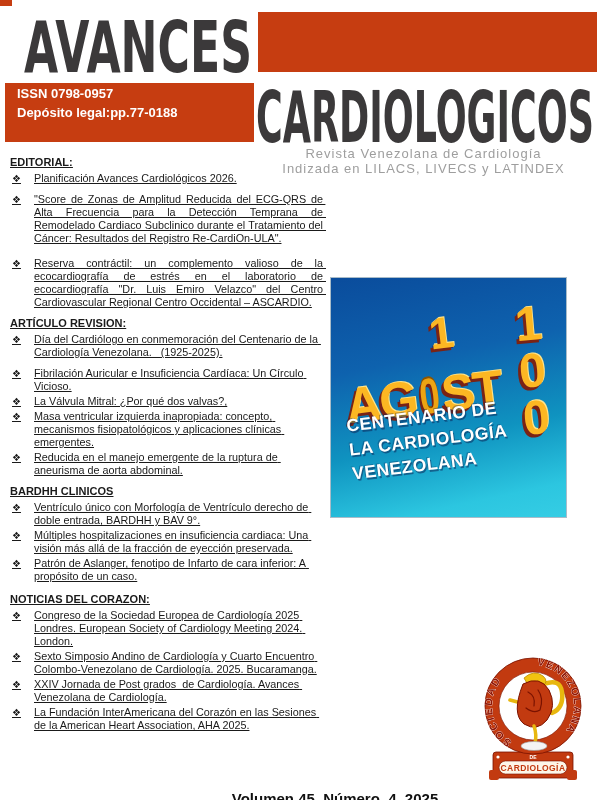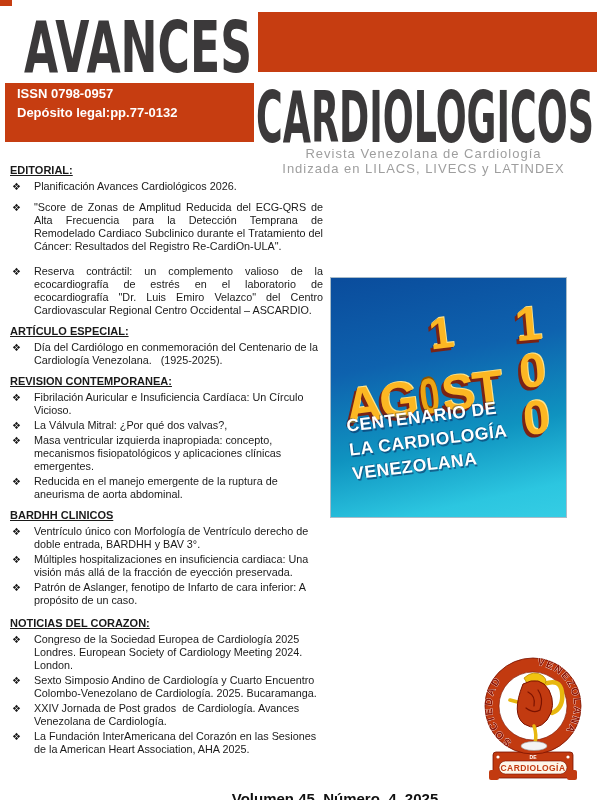--- a/index.html
+++ b/index.html
@@ -10,21 +10,21 @@
   .red-top{position:absolute;left:258px;top:12px;width:339px;height:60px;background:#c63d11;}
   .issn-box{position:absolute;left:5px;top:83px;width:249px;height:59px;background:#c63d11;
             color:#ffffff;font-weight:bold;font-size:13px;line-height:19px;
             padding:1px 0 0 12px;box-sizing:border-box;}
   .title-svg{position:absolute;}
   .t-avances{left:22px;top:10px;}
   .t-cardio{left:254px;top:78px;}
   .subtitle{position:absolute;left:250px;top:146px;width:347px;text-align:center;
             color:#9e9e9e;font-size:13px;line-height:15px;letter-spacing:1px;}
   
-  .toc{position:absolute;left:10px;top:164px;width:313px;font-size:10.8px;line-height:13px;}
+  .toc{position:absolute;left:10px;top:156px;width:313px;font-size:10.8px;line-height:13px;text-decoration:underline;}
   .sec{margin-bottom:8px;}
   .sec.extra-top{margin-top:10px;}
   .sec-head{font-weight:bold;text-decoration:underline;font-size:11px;margin-bottom:3px;}
   .item{display:flex;margin-bottom:2px;}
   .bullet{flex:0 0 22px;text-align:left;padding-left:2px;font-size:10px;line-height:13px;}
   .itext{flex:1;white-space:pre-wrap;}
   .itext.just{text-align:justify;}
   .item.gap{margin-bottom:12px;}
   
   .poster{position:absolute;left:330px;top:277px;width:237px;height:241px;overflow:hidden;
@@ -56,21 +56,21 @@
 
   <div class="corner-mark"></div>
   <div class="red-top"></div>
 
   <svg class="title-svg t-avances" width="234" height="72" viewBox="0 0 234 72">
     <text x="2" y="62" font-family="DejaVu Sans, sans-serif" font-weight="bold" font-size="72" fill="#3b393a" textLength="228" lengthAdjust="spacingAndGlyphs">AVANCES</text>
   </svg>
 
   <div class="issn-box">
     <div>ISSN 0798-0957</div>
-    <div>Depósito legal:pp.77-0132</div>
+    <div>Depósito legal:pp.77-0188</div>
   </div>
 
   <svg class="title-svg t-cardio" width="344" height="72" viewBox="0 0 344 72">
     <text x="2" y="64" font-family="DejaVu Sans, sans-serif" font-weight="bold" font-size="72" fill="#3b393a" textLength="338" lengthAdjust="spacingAndGlyphs">CARDIOLOGICOS</text>
   </svg>
 
   <div class="subtitle">
     <div>Revista Venezolana de Cardiología</div>
     <div>Indizada en LILACS, LIVECS y LATINDEX</div>
   </div>
@@ -90,29 +90,28 @@
         <span class="bullet">❖</span>
         <span class="itext just">"Score de Zonas de Amplitud Reducida del ECG-QRS de Alta Frecuencia para la Detección Temprana de Remodelado Cardiaco Subclinico durante el Tratamiento del Cáncer: Resultados del Registro Re-CardiOn-ULA".</span>
       </div>
       <div class="item">
         <span class="bullet">❖</span>
         <span class="itext just">Reserva contráctil: un complemento valioso de la ecocardiografía de estrés en el laboratorio de ecocardiografía "Dr. Luis Emiro Velazco" del Centro Cardiovascular Regional Centro Occidental – ASCARDIO.</span>
       </div>
     </div>
 
     <div class="sec">
-      <div class="sec-head">ARTÍCULO ESPECIAL:</div>
+      <div class="sec-head">ARTÍCULO REVISION:</div>
       <div class="item">
         <span class="bullet">❖</span>
         <span class="itext">Día del Cardiólogo en conmemoración del Centenario de la Cardiología Venezolana.   (1925-2025).</span>
       </div>
     </div>
 
     <div class="sec">
-      <div class="sec-head">REVISION CONTEMPORANEA:</div>
       <div class="item">
         <span class="bullet">❖</span>
         <span class="itext">Fibrilación Auricular e Insuficiencia Cardíaca: Un Círculo Vicioso.</span>
       </div>
       <div class="item">
         <span class="bullet">❖</span>
         <span class="itext">La Válvula Mitral: ¿Por qué dos valvas?,</span>
       </div>
       <div class="item">
         <span class="bullet">❖</span>
@@ -121,21 +120,21 @@
       <div class="item">
         <span class="bullet">❖</span>
         <span class="itext">Reducida en el manejo emergente de la ruptura de aneurisma de aorta abdominal.</span>
       </div>
     </div>
 
     <div class="sec">
       <div class="sec-head">BARDHH CLINICOS</div>
       <div class="item">
         <span class="bullet">❖</span>
-        <span class="itext">Ventrículo único con Morfología de Ventrículo derecho de doble entrada, BARDHH y BAV 3°.</span>
+        <span class="itext">Ventrículo único con Morfología de Ventrículo derecho de doble entrada, BARDHH y BAV 9°.</span>
       </div>
       <div class="item">
         <span class="bullet">❖</span>
         <span class="itext">Múltiples hospitalizaciones en insuficiencia cardiaca: Una visión más allá de la fracción de eyección preservada.</span>
       </div>
       <div class="item">
         <span class="bullet">❖</span>
         <span class="itext">Patrón de Aslanger, fenotipo de Infarto de cara inferior: A propósito de un caso.</span>
       </div>
     </div>

